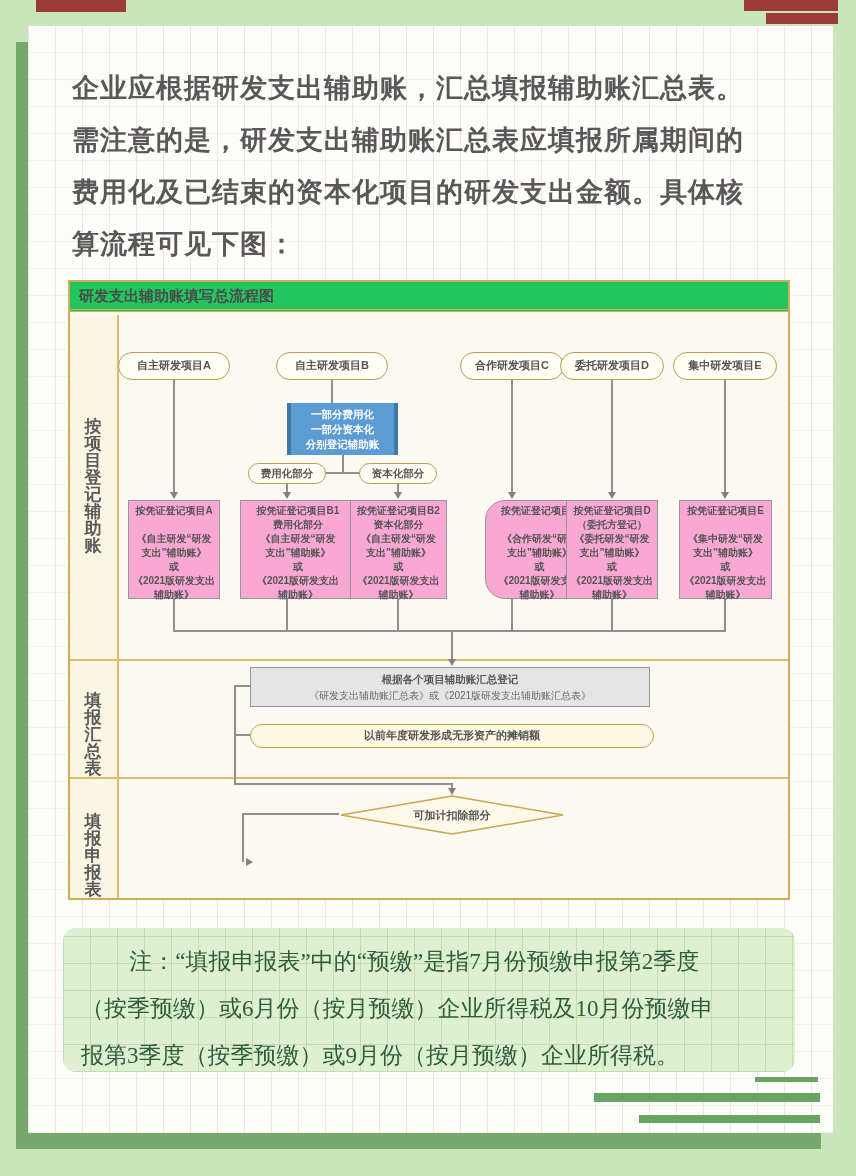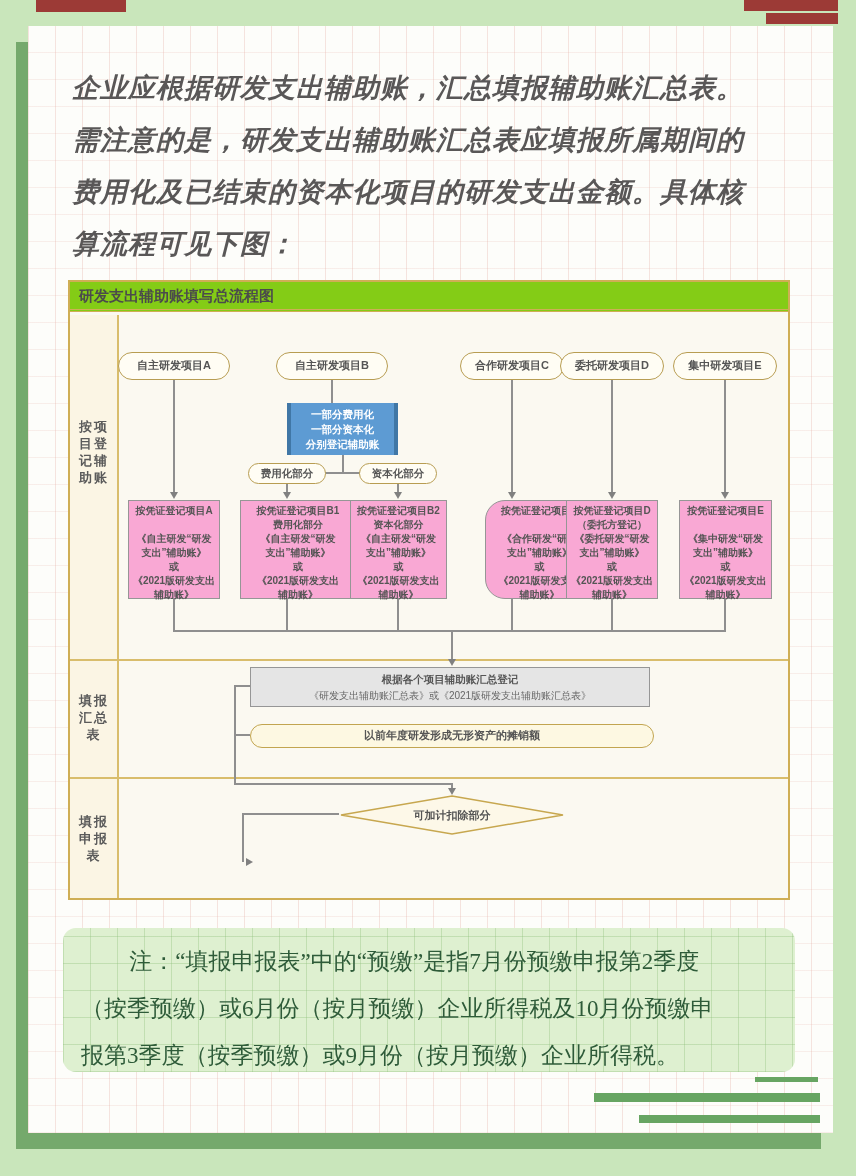--- a/index.html
+++ b/index.html
@@ -13,31 +13,31 @@
   
   #paper{position:absolute;left:28px;top:26px;width:805px;height:1107px;
     background-color:#fdfdfa;
     background-image:
       repeating-linear-gradient(90deg, rgba(226,168,158,.30) 0 1px, transparent 1px 27px),
       repeating-linear-gradient(0deg, rgba(226,168,158,.18) 0 1px, transparent 1px 27px);
     box-shadow:-12px 16px 0 0 #75a96c;}
 
   
   #intro{position:absolute;left:72px;top:62px;width:718px;
-    font-size:27px;font-weight:bold;color:#595757;letter-spacing:1px;line-height:52px;font-style:italic;}
+    font-size:27px;font-weight:bold;color:#595757;letter-spacing:1px;line-height:52px;}
 
   
   #frame{position:absolute;left:68px;top:280px;width:722px;height:620px;
     background:#fbf9f1;border:2px solid #cfae55;box-sizing:border-box;}
-  #chart-title{height:30px;line-height:28px;background:#84cc16;border-bottom:3px double #cfae55;
+  #chart-title{height:30px;line-height:28px;background:#22c55e;border-bottom:3px double #cfae55;
     font-size:15px;font-weight:bold;color:#4b4b4b;padding-left:9px;box-sizing:border-box;}
   #sidebar{position:absolute;left:0;top:33px;bottom:0;width:49px;background:#fbf5e4;
     border-right:2px solid #d9bd6c;box-sizing:border-box;}
   .side-label{position:absolute;left:7px;width:34px;word-break:break-all;
-    font-size:13px;font-weight:bold;color:#5a5a5a;letter-spacing:2px;line-height:17px;text-align:center;}
+    font-size:17px;font-weight:bold;color:#5a5a5a;letter-spacing:2px;line-height:17px;text-align:center;}
   .divider{position:absolute;left:0;right:0;height:0;border-top:2px solid #d9bd6c;}
 
   
   .stadium{position:absolute;border:1.5px solid #b89d52;border-radius:14px;background:#fffdf4;
     box-sizing:border-box;text-align:center;font-size:11px;font-weight:bold;color:#555;}
   .proj{top:70px;height:28px;line-height:25px;}
   .split-label{top:181px;height:21px;line-height:18px;border-radius:11px;font-size:10.5px;}
   .ledger{position:absolute;top:218px;height:99px;border:1.5px solid #969696;background:#f9a8d4;
     box-sizing:border-box;text-align:center;font-size:10px;line-height:14px;font-weight:bold;color:#555;
     white-space:pre-line;padding-top:3px;}

